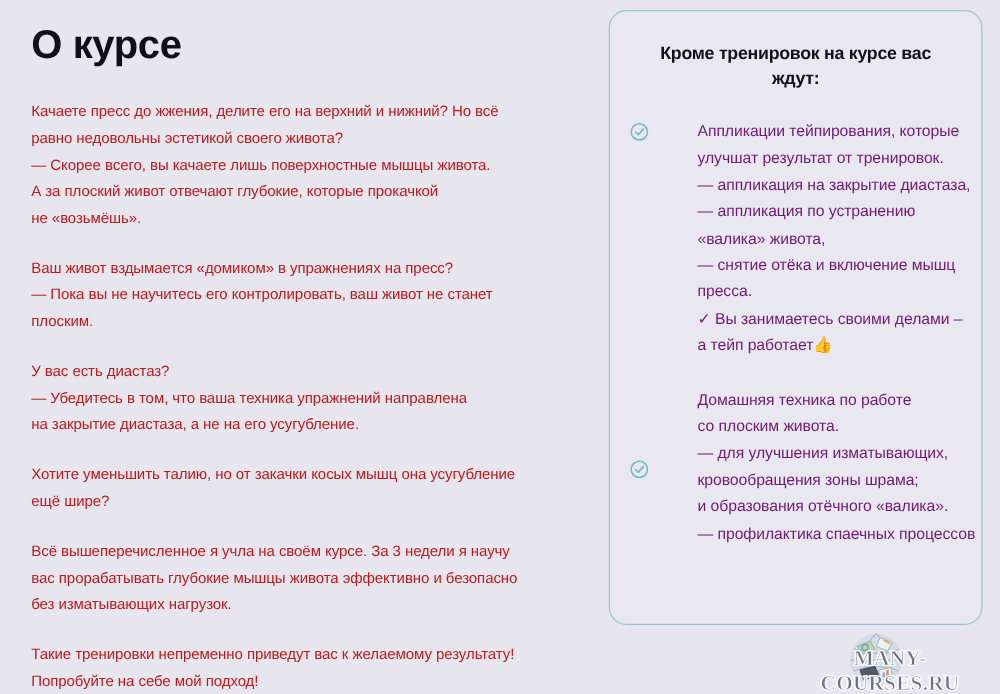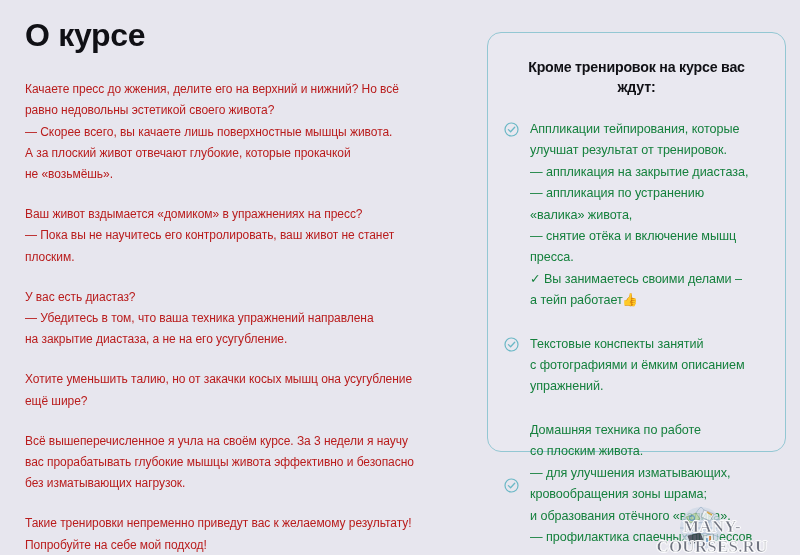--- a/index.html
+++ b/index.html
@@ -45,23 +45,23 @@
     margin: 0 0 19px 0;
     letter-spacing: -0.05px;
   }
   .para:last-child { margin-bottom: 0; }
   .para .ln { display: block; white-space: nowrap; }
 
   
   .panel {
     position: absolute;
     left: 487px;
-    top: 32px;
+    top: 8px;
     width: 299px;
-    height: 420px;
+    height: 492px;
     border: 1.4px solid #93c7d3;
     border-radius: 14px;
     background: #e9e8f0;
     padding: 18px 16px 10px 16px;
   }
 
   .panel-title {
     font-size: 14.2px;
     font-weight: 700;
     line-height: 20px;
@@ -89,22 +89,23 @@
     flex: 0 0 auto;
     width: 15px;
     height: 15px;
     margin-top: 3px;
   }
   .check-icon svg { display: block; }
 
   .feat-text {
     font-size: 12.6px;
     line-height: 21.4px;
-    color: #15803d;
+    color: #701a75;
     letter-spacing: -0.05px;
+    margin-left: 28px;
   }
   .feat-text .ln { display: block; white-space: nowrap; }
 
   
   .watermark {
     position: absolute;
     left: 628px;
     top: 503px;
     width: 168px;
     height: 50px;
@@ -199,33 +200,20 @@
           </div>
         </li>
         <li class="feat-item">
           <span class="check-icon">
             <svg width="15" height="15" viewBox="0 0 15 15">
               <circle cx="7.5" cy="7.5" r="6.5" fill="none" stroke="#6bb8c6" stroke-width="1.2"></circle>
               <path d="M4.4 7.6 L6.6 9.8 L10.7 5.3" fill="none" stroke="#6bb8c6" stroke-width="1.3" stroke-linecap="round" stroke-linejoin="round"></path>
             </svg>
           </span>
           <div class="feat-text">
-            <span class="ln">Текстовые конспекты занятий</span>
-            <span class="ln">с фотографиями и ёмким описанием</span>
-            <span class="ln">упражнений.</span>
-          </div>
-        </li>
-        <li class="feat-item">
-          <span class="check-icon">
-            <svg width="15" height="15" viewBox="0 0 15 15">
-              <circle cx="7.5" cy="7.5" r="6.5" fill="none" stroke="#6bb8c6" stroke-width="1.2"></circle>
-              <path d="M4.4 7.6 L6.6 9.8 L10.7 5.3" fill="none" stroke="#6bb8c6" stroke-width="1.3" stroke-linecap="round" stroke-linejoin="round"></path>
-            </svg>
-          </span>
-          <div class="feat-text">
             <span class="ln">Домашняя техника по работе</span>
             <span class="ln">со плоским живота.</span>
             <span class="ln">— для улучшения изматывающих,</span>
             <span class="ln">кровообращения зоны шрама;</span>
             <span class="ln">и образования отёчного «валика».</span>
             <span class="ln">— профилактика спаечных процессов</span>
           </div>
         </li>
       </ul>
   </div>

